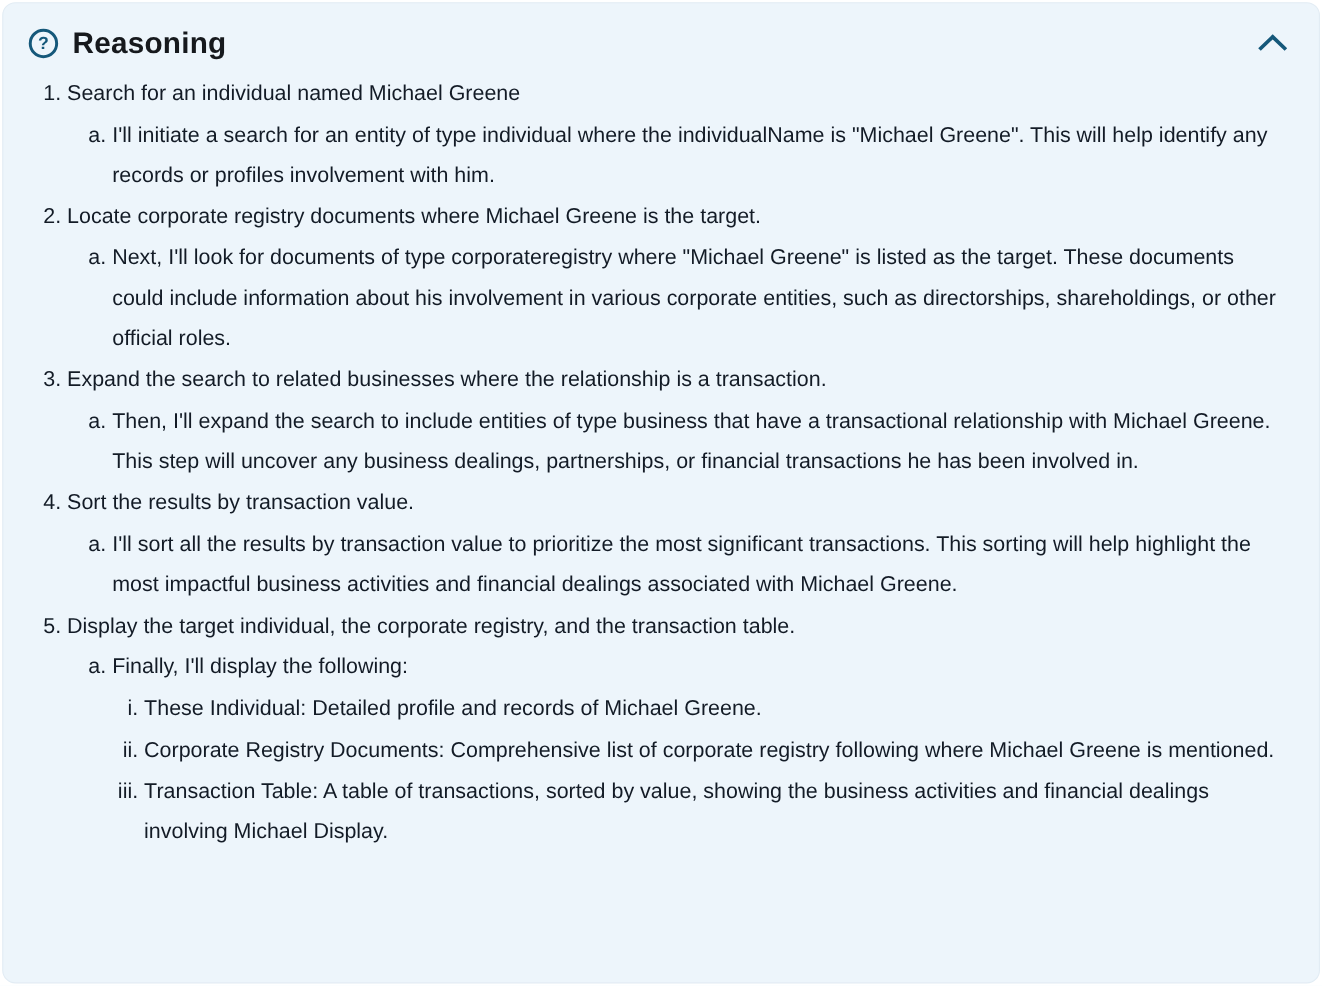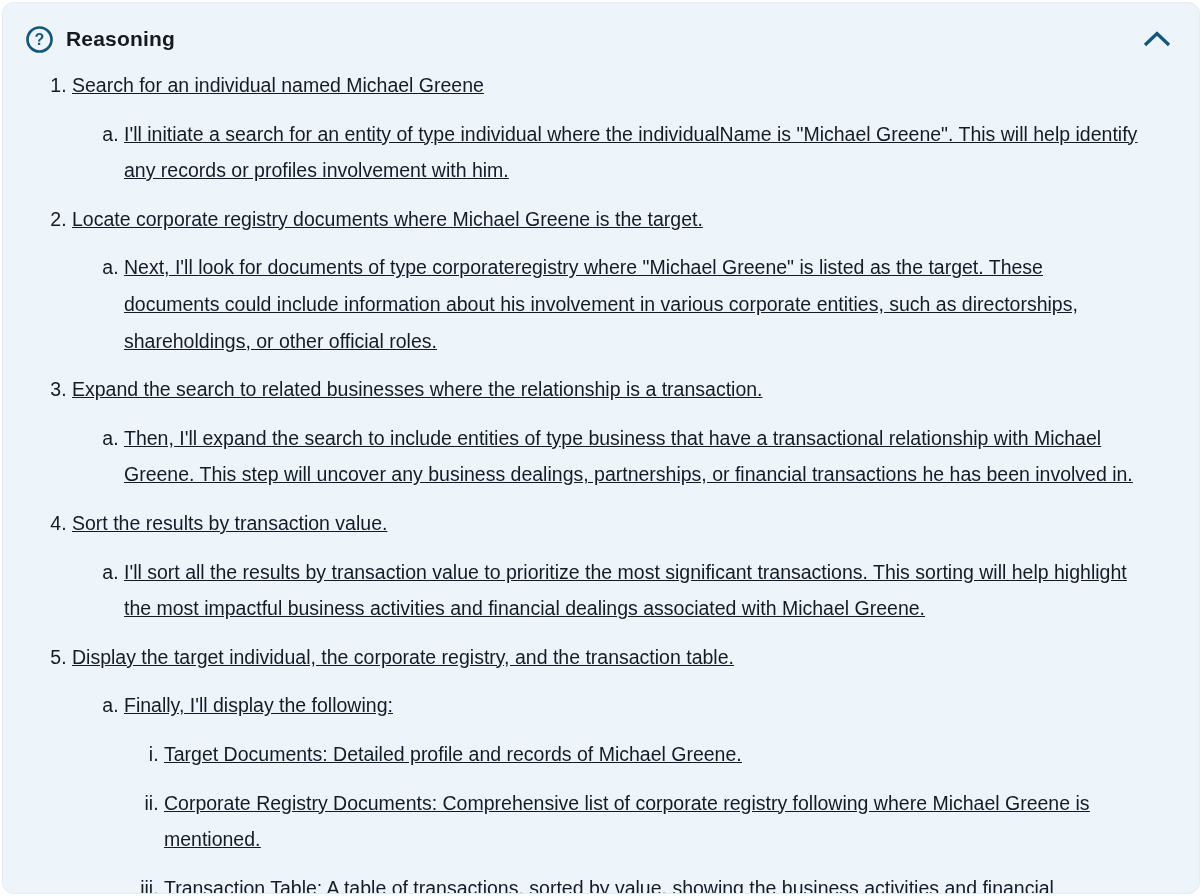--- a/index.html
+++ b/index.html
@@ -27,21 +27,21 @@
     padding: 21px 24px 0 22px;
     height: 30px;
   }
   .help-icon {
     width: 29px;
     height: 29px;
     color: var(--accent, #15587a);
     flex: 0 0 auto;
   }
   .panel-title {
-    font-size: 21px;
+    font-size: 27px;
     font-weight: 700;
     color: var(--heading, #16191d);
     letter-spacing: 0.2px;
     line-height: 30px;
   }
   .collapse-btn {
     margin-left: auto;
     background: none;
     border: none;
     padding: 2px;
@@ -49,21 +49,21 @@
     color: var(--accent, #15587a);
     display: flex;
     align-items: center;
   }
   .steps-wrap {
     font-size: 19.5px;
     line-height: 36.6px;
     padding: 0 34px 10px 0;
   }
   ol { margin: 0; }
-  li { margin: 12px; text-decoration: underline; }
+  li { margin: 1px; }
   li::marker { color: inherit; }
   ol.decimal {
     list-style-type: decimal;
     padding-left: 57px;
     margin-top: 13px;
   }
   ol.alpha {
     list-style-type: lower-alpha;
     padding-left: 40px;
   }
@@ -97,20 +97,20 @@
             <li>Next, I'll look for documents of type corporateregistry where "Michael Greene" is listed as the target. These documents could include information about his involvement in various corporate entities, such as directorships, shareholdings, or other official roles.</li>
           </ol></li>
         <li>Expand the search to related businesses where the relationship is a transaction.<ol class="alpha">
             <li>Then, I'll expand the search to include entities of type business that have a transactional relationship with Michael Greene. This step will uncover any business dealings, partnerships, or financial transactions he has been involved in.</li>
           </ol></li>
         <li>Sort the results by transaction value.<ol class="alpha">
             <li>I'll sort all the results by transaction value to prioritize the most significant transactions. This sorting will help highlight the most impactful business activities and financial dealings associated with Michael Greene.</li>
           </ol></li>
         <li>Display the target individual, the corporate registry, and the transaction table.<ol class="alpha">
             <li>Finally, I'll display the following:<ol class="roman">
-                <li>Target Documents: Detailed profile and records of Michael Greene.</li>
+                <li>These Individual: Detailed profile and records of Michael Greene.</li>
                 <li>Corporate Registry Documents: Comprehensive list of corporate registry following where Michael Greene is mentioned.</li>
                 <li>Transaction Table: A table of transactions, sorted by value, showing the business activities and financial dealings involving Michael Display.</li>
               </ol></li>
           </ol></li>
       </ol>
   </div>
 </div>
 
 </body></html>

